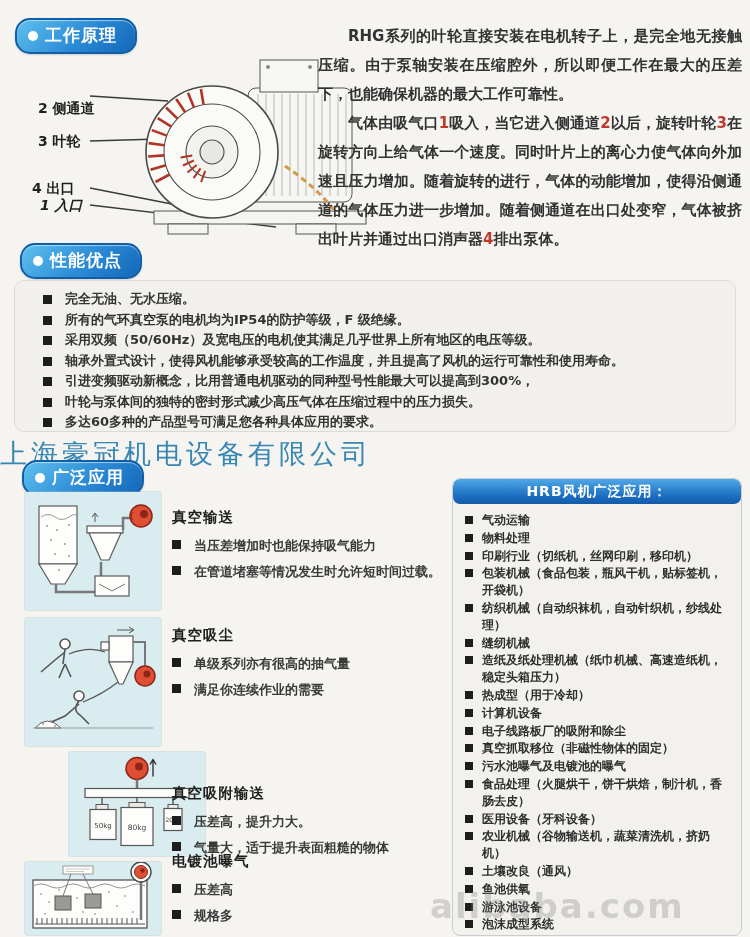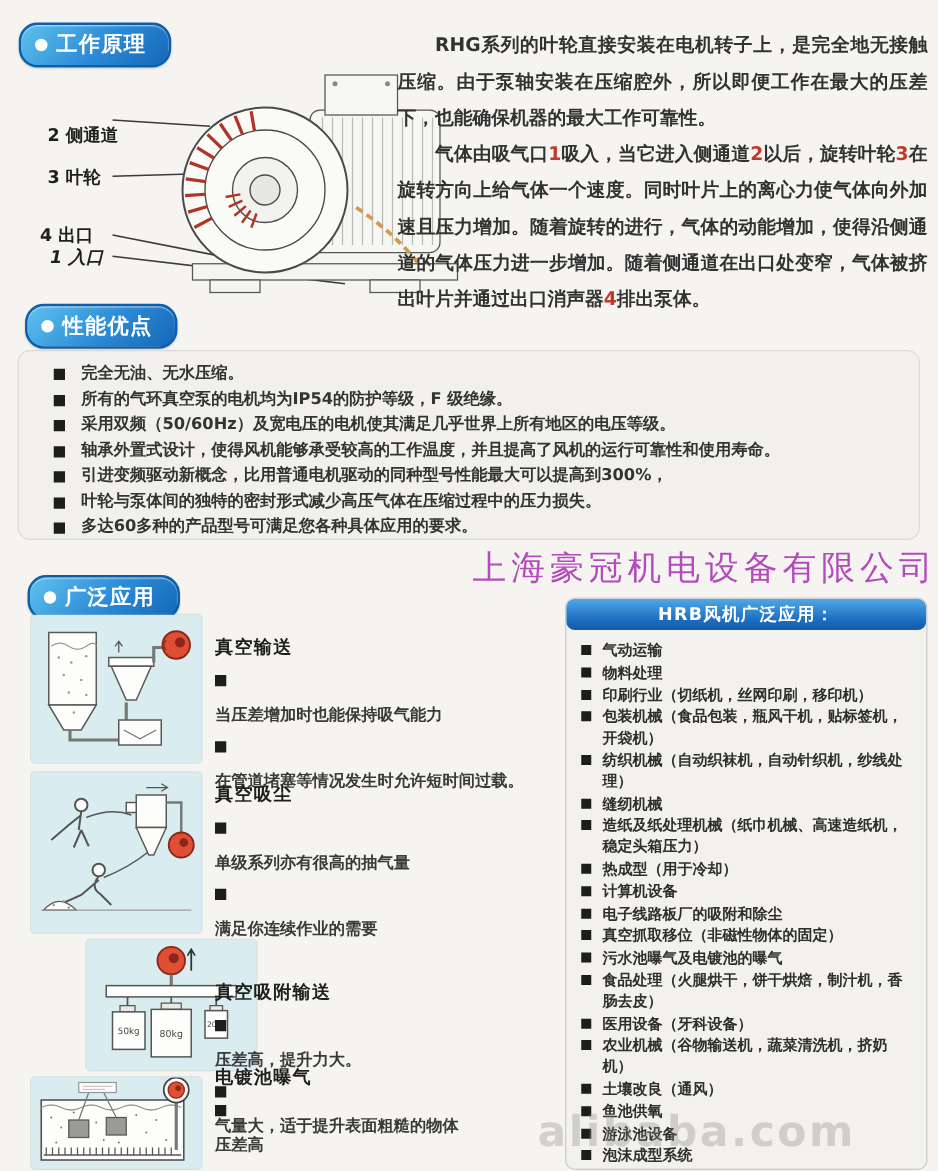--- a/index.html
+++ b/index.html
@@ -35,39 +35,39 @@
 
   
   .adv-panel{position:absolute;left:14px;top:280px;width:722px;height:152px;
     background:#f1f0ec;border:1px solid #dbdad3;border-radius:10px;
     box-sizing:border-box;padding:8px 14px 18px 28px;}
   .adv-row{display:flex;align-items:flex-start;gap:13px;
     font-size:13px;font-weight:bold;line-height:20.5px;color:#333;}
   .sq{width:9px;height:9px;background:#1d1d1d;margin-top:6px;flex:none;}
 
   
-  .wm-company{position:absolute;left:0;right:0;top:436px;text-align:right;
-    font-size:27px;color:#a21caf;opacity:.78;letter-spacing:4px;font-weight:normal;}
+  .wm-company{position:absolute;left:0;right:0;top:436px;text-align:left;
+    font-size:27px;color:#0369a1;opacity:.78;letter-spacing:4px;font-weight:normal;}
   .wm-site{position:absolute;left:430px;top:886px;font-size:34px;
     color:rgba(135,135,135,.32);letter-spacing:2px;font-weight:bold;}
 
   
   .tile{position:absolute;left:25px;width:136px;background:#d9ecef;
     border-radius:3px;box-shadow:0 0 0 1px rgba(160,190,195,.35);}
   .tile svg{display:block;width:100%;height:100%;}
   .t1{top:492px;height:118px;}
   .t2{top:618px;height:128px;}
   .t3{top:752px;height:104px;margin-left:44px;}
   .t4{top:862px;height:73px;}
 
   
   .group{position:absolute;left:172px;width:282px;}
   .g1{top:508px;} .g2{top:626px;} .g3{top:784px;} .g4{top:852px;}
   .group h3{margin:0 0 8px;font-size:14.5px;color:#1e1e1e;letter-spacing:1px;}
-  .group .adv-row{font-size:13px;line-height:21px;margin-bottom:5px;color:#3a3a3a;flex-direction:column;}
+  .group .adv-row{font-size:13px;line-height:21px;margin-bottom:5px;color:#3a3a3a;}
   .group .sq{width:9px;height:9px;margin-top:5px;}
 
   
   .hrb{position:absolute;left:452px;top:478px;width:290px;height:458px;
     background:#f2f1ed;border:1px solid #c6ccd2;border-radius:8px;
     box-sizing:border-box;overflow:hidden;}
   .hrb-header{height:25px;display:flex;align-items:center;justify-content:center;
     background:linear-gradient(180deg,#4fa9e6 0%,#1b6cc0 70%,#125ba8 100%);
     color:#fff;font-weight:bold;font-size:14px;letter-spacing:1px;
     border-radius:7px;margin:0;}

